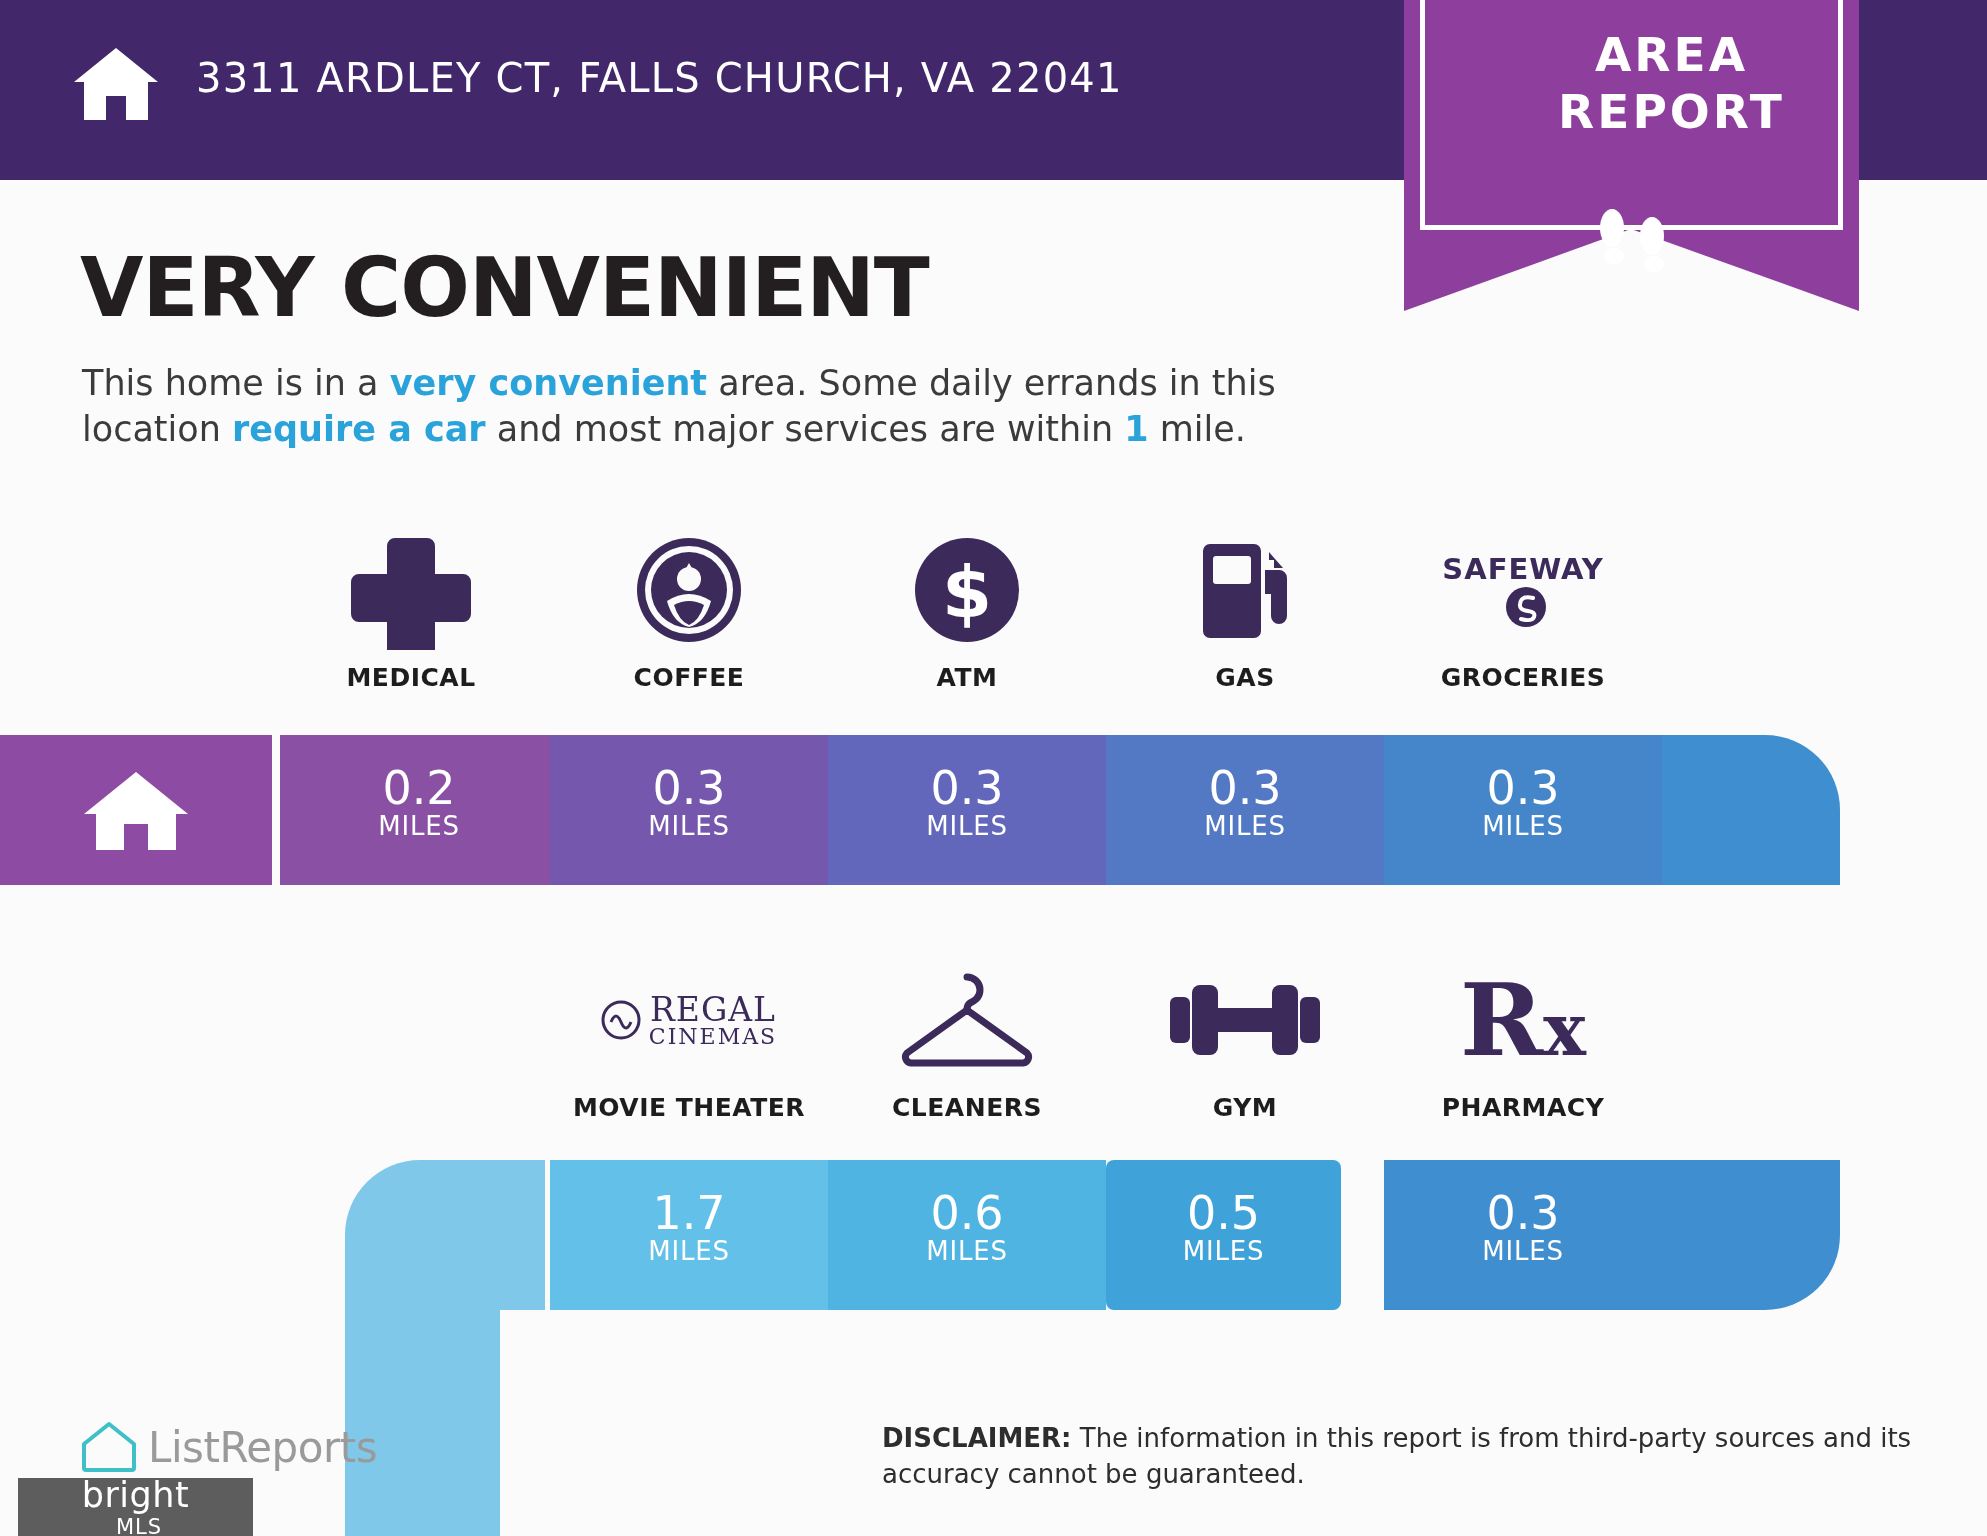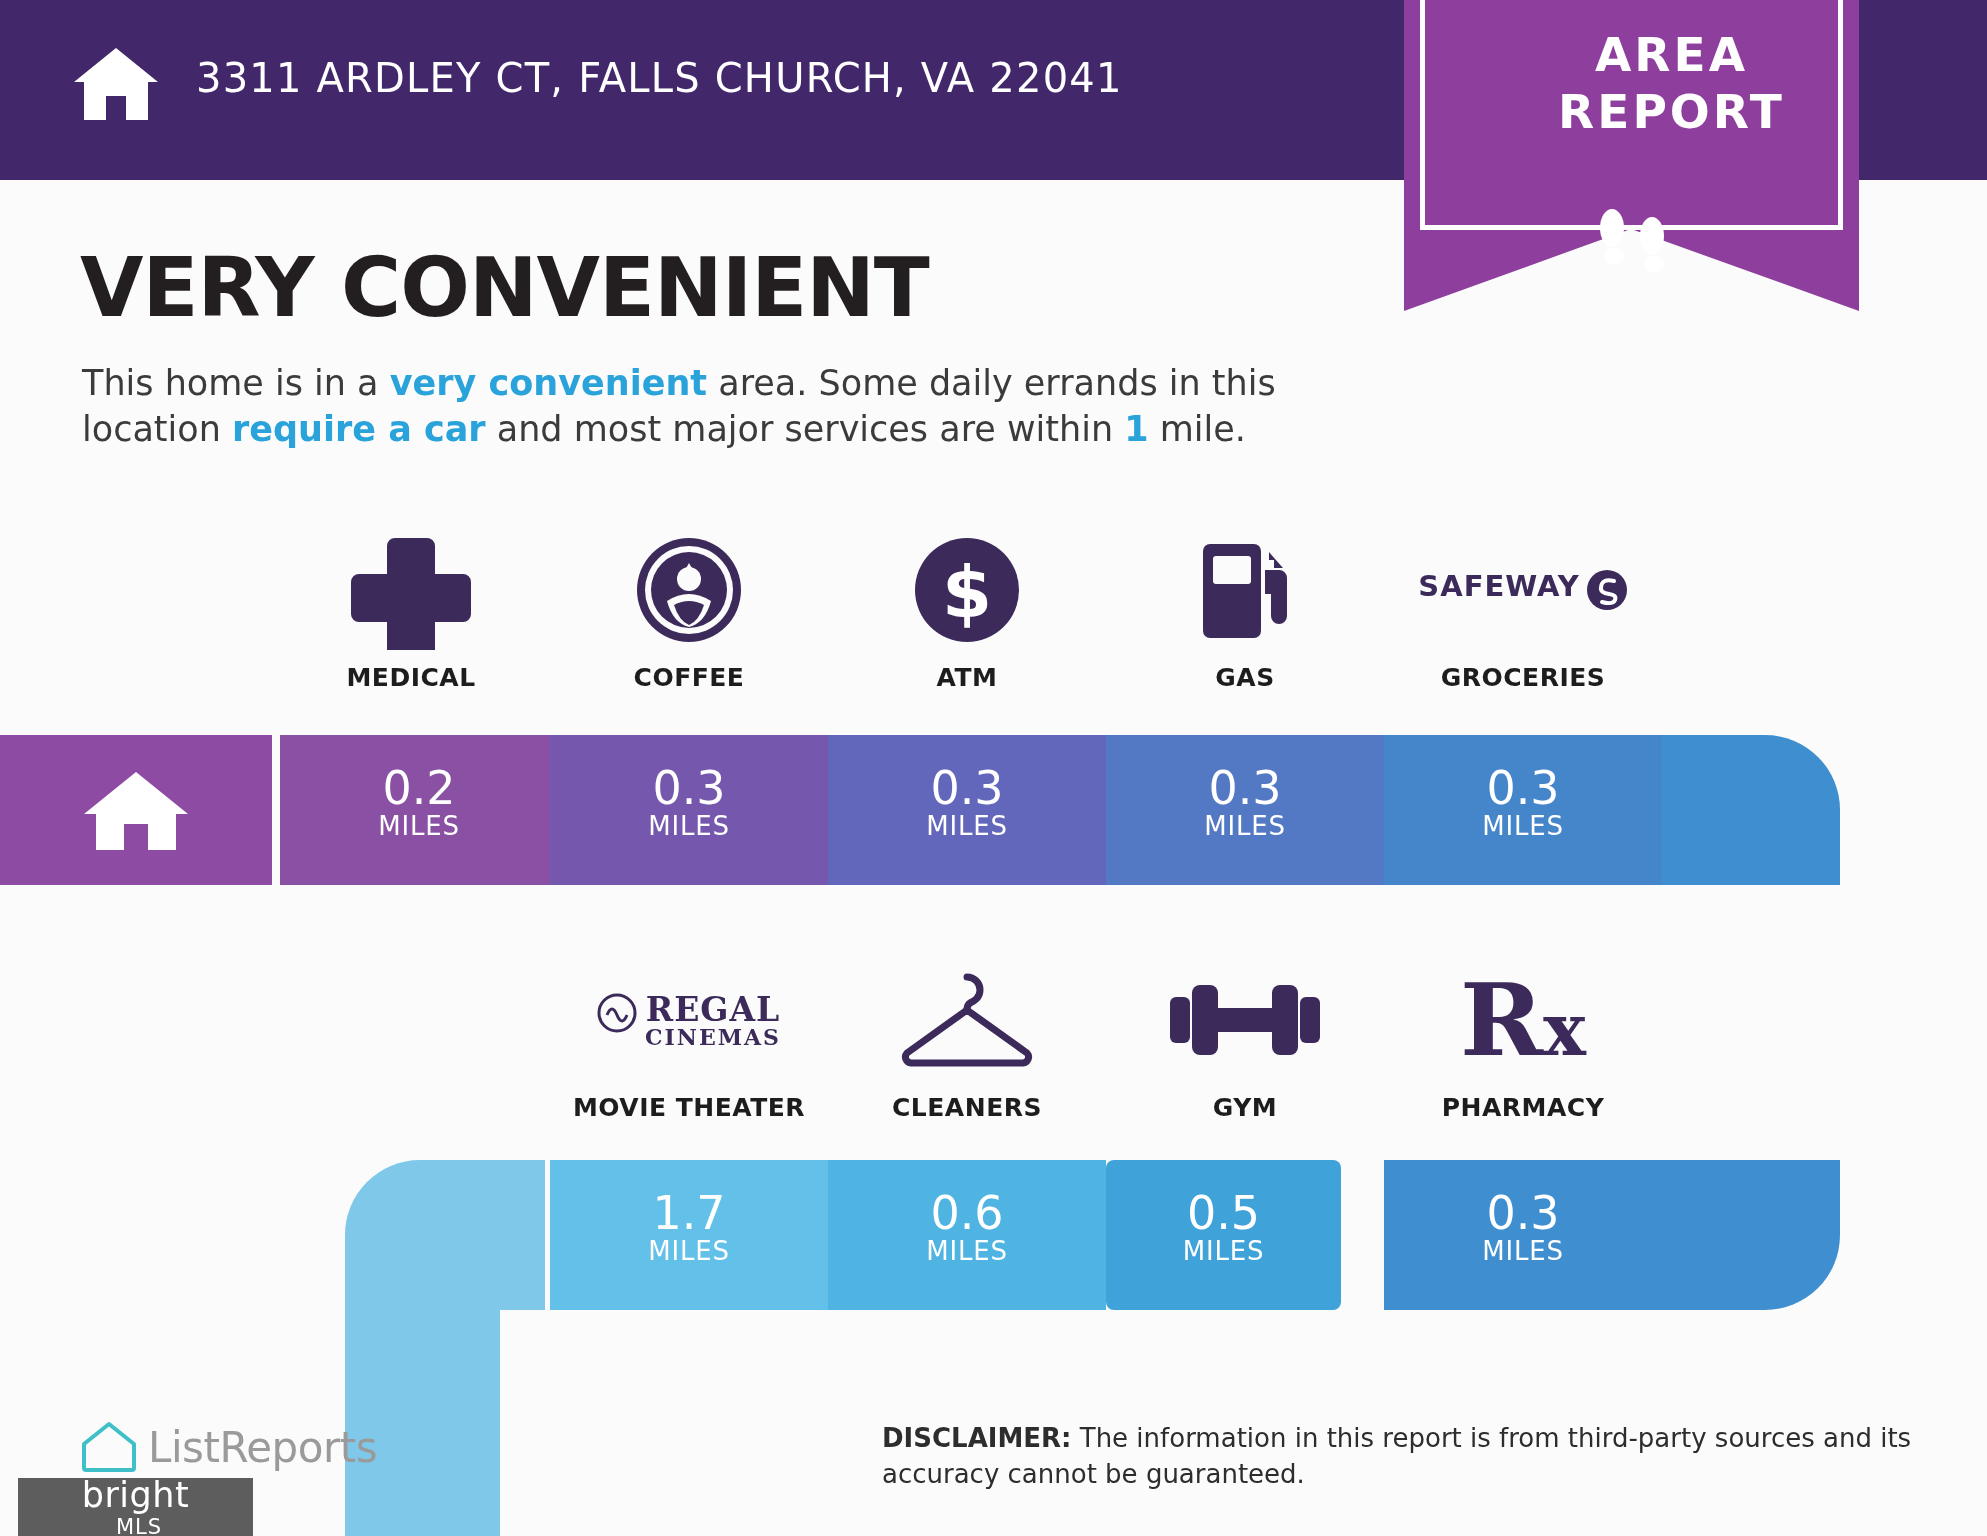--- a/index.html
+++ b/index.html
@@ -293,26 +293,27 @@
   .regal-mark {
     font-family: "DejaVu Serif", serif;
     color: #3b2a5a;
     text-align: center;
     line-height: 1;
   }
   .regal-mark .r1 { font-size: 33px; letter-spacing: 1px; }
   .regal-mark .r2 { font-size: 22px; letter-spacing: 2px; }
   .safeway-mark {
     display: flex;
-    align-items: flex-start;
+    align-items: center;
     justify-content: center;
     color: #3b2a5a;
     font-weight: bold;
     font-size: 29px;
     letter-spacing: 1px;
+    flex-direction: column;
   }
   .rx-mark {
     font-family: "DejaVu Serif", serif;
     font-size: 100px;
     font-weight: bold;
     color: #3b2a5a;
     line-height: 1;
   }
 </style>
 </head>
@@ -441,21 +442,21 @@
     <div class="num">0.3</div>
     <div class="unit">MILES</div>
   </div>
 
   <div class="white-block-1"></div>
 
   <div class="icons-row-2">
 
     <div class="icon-cell" style="left:550px;">
       <div class="icon-art">
-        <div style="display:flex; align-items:flex-start;font-weight:bold;">
+        <div style="display:flex; align-items:center;">
           <svg width="40" height="40" viewBox="0 0 40 40" style="margin-right:8px">
             <circle cx="20" cy="20" r="18" fill="none" stroke="#3b2a5a" stroke-width="3"></circle>
             <path d="M10 22 q5 -12 10 0 q5 12 10 0" stroke="#3b2a5a" stroke-width="3" fill="none"></path>
           </svg>
           <div class="regal-mark">
             <div class="r1">REGAL</div>
             <div class="r2">CINEMAS</div>
           </div>
         </div>
       </div>

